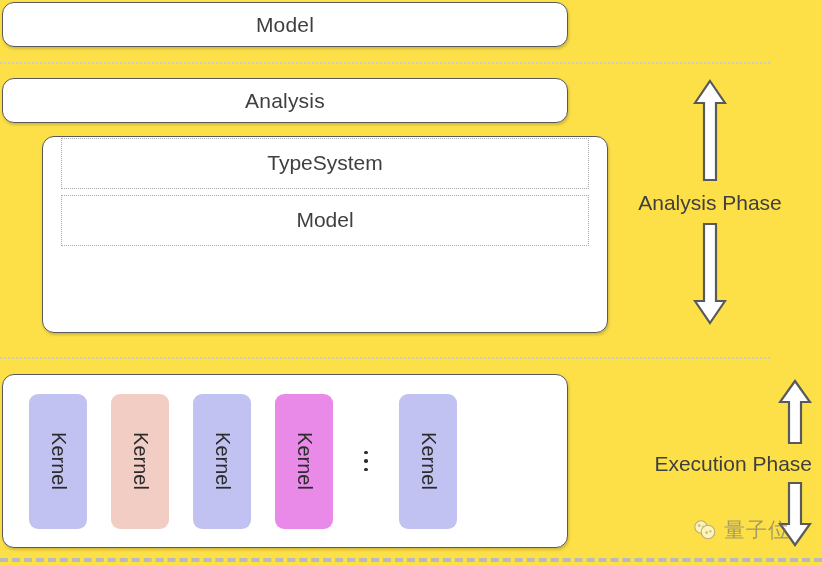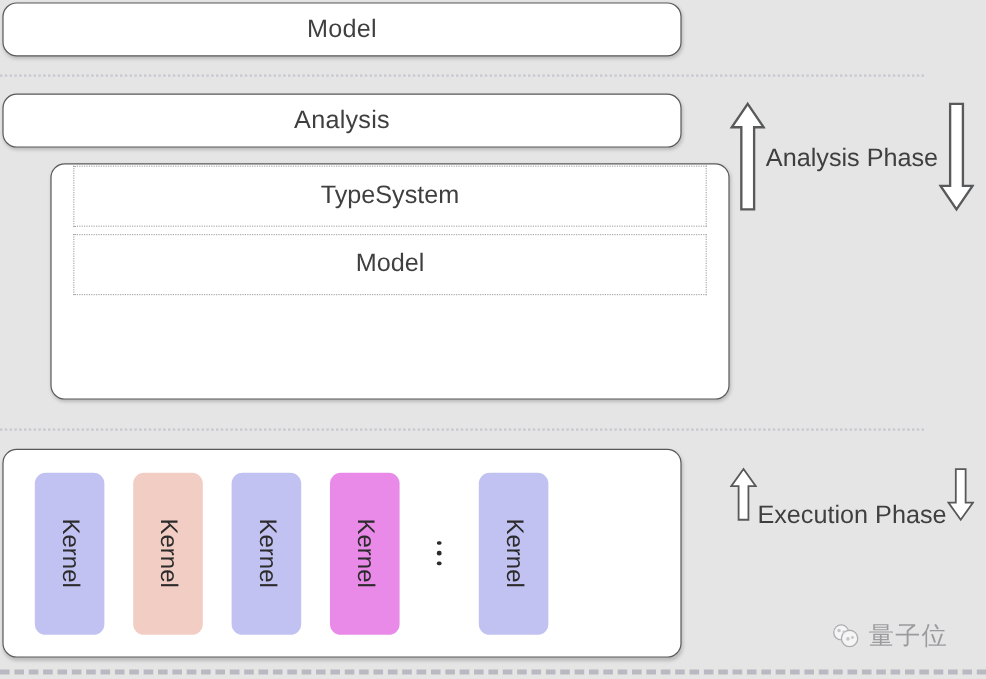--- a/index.html
+++ b/index.html
@@ -9,21 +9,21 @@
   }
   body {
     font-family: "Liberation Sans", sans-serif;
     -webkit-font-smoothing: antialiased;
   }
 
   #canvas {
     position: relative;
     width: 822px;
     height: 566px;
-    background: #e5e5e5;
+    background: #fde047;
     overflow: hidden;
   }
 
   
   .panel {
     position: absolute;
     box-sizing: border-box;
     background: #ffffff;
     border: 1.6px solid #58595b;
     border-radius: 12px;
@@ -162,21 +162,21 @@
   #divider-bottom {
     top: 558px;
     width: 822px;
     border-top: 4px dashed #b9b9c2;
   }
 
   
   .phase-col {
     position: absolute;
     display: flex;
-    flex-direction: row;
+    flex-direction: column;
     align-items: center;
   }
   #analysis-phase  { left: 608px; top: 78px;  width: 204px; }
   #execution-phase { left: 608px; top: 378px; width: 204px; align-items: flex-end; }
 
   .phase-label {
     color: #3f3f3f;
     font-size: 21px;
     white-space: nowrap;
     text-align: center;

